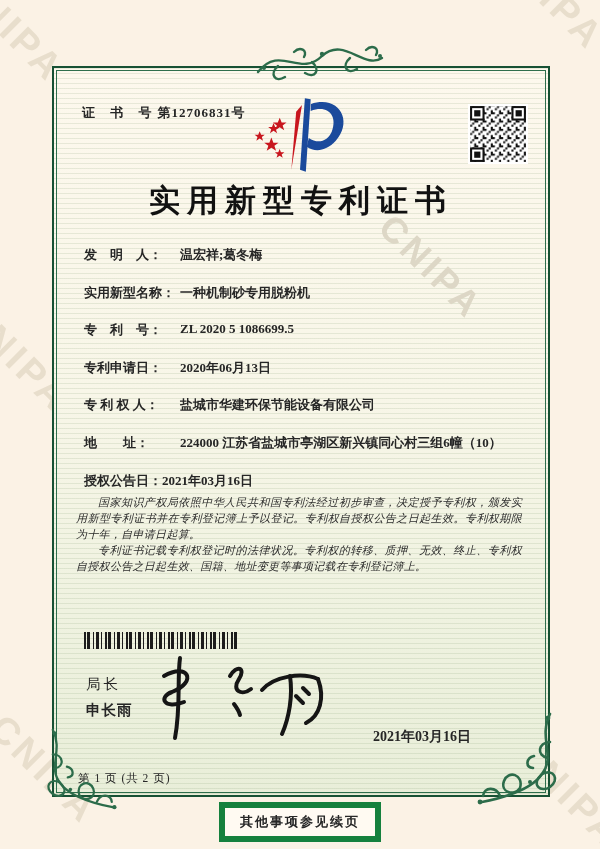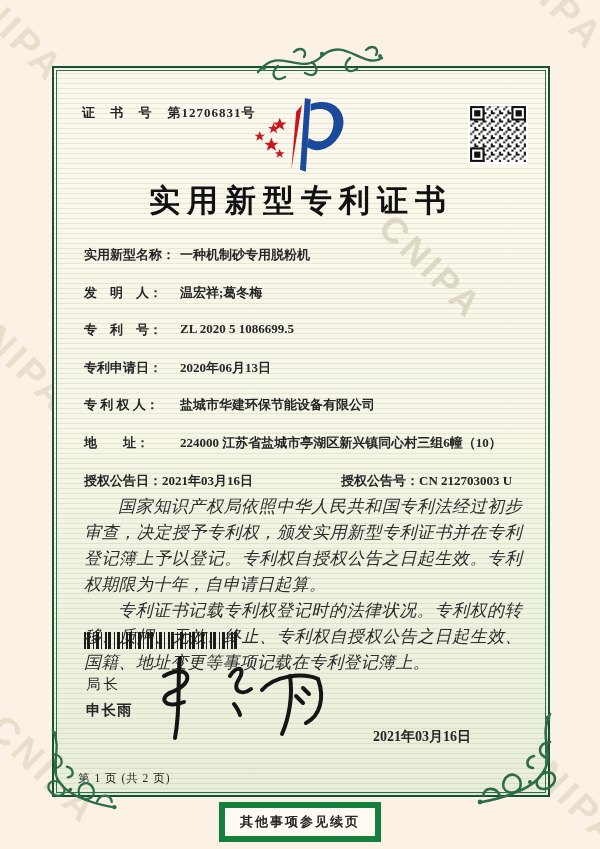--- a/index.html
+++ b/index.html
@@ -37,39 +37,39 @@
     z-index:1;
   }
   .frame-inner{position:absolute;inset:2px;border:1px solid #2e6e4c;pointer-events:none;}
   
   .orn{position:absolute;z-index:3;pointer-events:none;}
   .orn-top{left:254px;top:36px;width:132px;height:50px;}
   .orn-bl{left:38px;top:728px;width:100px;height:88px;}
   .orn-br{left:458px;top:712px;width:104px;height:100px;transform:scaleX(-1);}
   
   .cert-no{position:absolute;left:28px;top:36px;font-size:13px;letter-spacing:1px;font-weight:600;}
-  .cert-no .sp{margin-right:10px;letter-spacing:6px;}
+  .cert-no .sp{letter-spacing:6px;}
   .logo{position:absolute;left:50%;margin-left:-58px;top:24px;width:116px;height:90px;}
   .qr{position:absolute;left:414px;top:36px;width:60px;height:60px;}
   .title{
     position:absolute;left:0;right:0;top:112px;text-align:center;
     font-size:31px;font-weight:700;letter-spacing:7px;color:#111;
   }
   
   .fields{position:absolute;left:30px;right:24px;top:178px;font-size:13px;z-index:2;}
   .field-row{height:37.6px;display:flex;align-items:flex-start;font-weight:600;}
   .field-label{display:inline-block;width:96px;flex:0 0 auto;white-space:pre;}
   .field-value{white-space:nowrap;}
   .grant-row{position:relative;height:30px;font-weight:600;}
   .grant-first{white-space:nowrap;}
   .grant-second{position:absolute;left:257px;top:0;white-space:nowrap;}
   
   .paras{
-    position:absolute;left:30px;right:26px;top:426px;z-index:2;
-    font-size:17px;line-height:26px;font-style:italic;font-weight:500;
+    position:absolute;left:22px;right:26px;top:426px;z-index:2;
+    font-size:11px;line-height:16px;font-style:italic;font-weight:500;
     letter-spacing:0.3px;color:#2c2c2c;text-align:justify;
   }
   .paras p{margin:0;text-indent:2em;}
   
   .barcode{
     position:absolute;left:30px;top:564px;width:154px;height:17px;z-index:2;
     background:repeating-linear-gradient(90deg,
       #1c1c1c 0 2px, transparent 2px 3px,
       #1c1c1c 3px 6px, transparent 6px 9px,
       #1c1c1c 9px 10px, transparent 10px 12px,
@@ -148,46 +148,45 @@
         <rect x="1" y="21" width="7" height="7" fill="#111"></rect>
           <rect x="2" y="22" width="5" height="5" fill="#fff"></rect>
           <rect x="3" y="23" width="3" height="3" fill="#111"></rect>
       </g>
     </svg>
 
     <div class="title">实用新型专利证书</div>
 
     <div class="fields">
       <div class="field-row">
+        <span class="field-label">发　明　人：</span>
+        <span class="field-value">温宏祥;葛冬梅</span>
+      </div>
+      <div class="field-row">
         <span class="field-label">实用新型名称：</span>
         <span class="field-value">一种机制砂专用脱粉机</span>
       </div>
       <div class="field-row">
-        <span class="field-label">发　明　人：</span>
-        <span class="field-value">温宏祥;葛冬梅</span>
-      </div>
-      <div class="field-row">
         <span class="field-label">专　利　号：</span>
         <span class="field-value">ZL 2020 5 1086699.5</span>
       </div>
       <div class="field-row">
         <span class="field-label">专利申请日：</span>
         <span class="field-value">2020年06月13日</span>
       </div>
       <div class="field-row">
         <span class="field-label">专 利 权 人：</span>
         <span class="field-value">盐城市华建环保节能设备有限公司</span>
       </div>
       <div class="field-row">
         <span class="field-label">地　　址：</span>
         <span class="field-value">224000 江苏省盐城市亭湖区新兴镇同心村三组6幢（10）</span>
       </div>
       <div class="grant-row">
         <span class="grant-first"><span>授权公告日：</span><span>2021年03月16日</span></span>
-        <span class="grant-second"><span>授权公告号：</span><span>CN 212703003 U</span></span>
       </div>
     </div>
 
     <div class="paras">
       <p>国家知识产权局依照中华人民共和国专利法经过初步审查，决定授予专利权，颁发实用新型专利证书并在专利登记簿上予以登记。专利权自授权公告之日起生效。专利权期限为十年，自申请日起算。</p>
       <p>专利证书记载专利权登记时的法律状况。专利权的转移、质押、无效、终止、专利权自授权公告之日起生效、国籍、地址变更等事项记载在专利登记簿上。</p>
     </div>
 
     <div class="barcode"></div>
 

